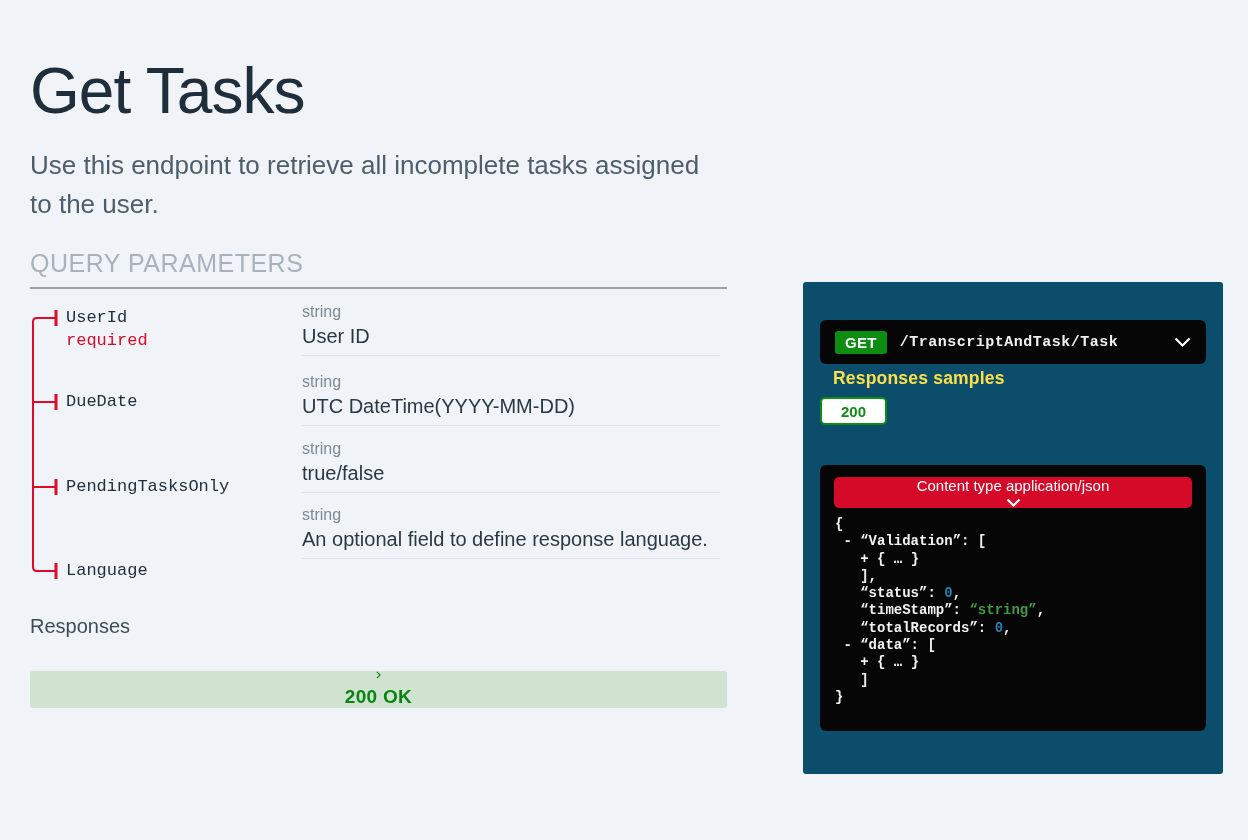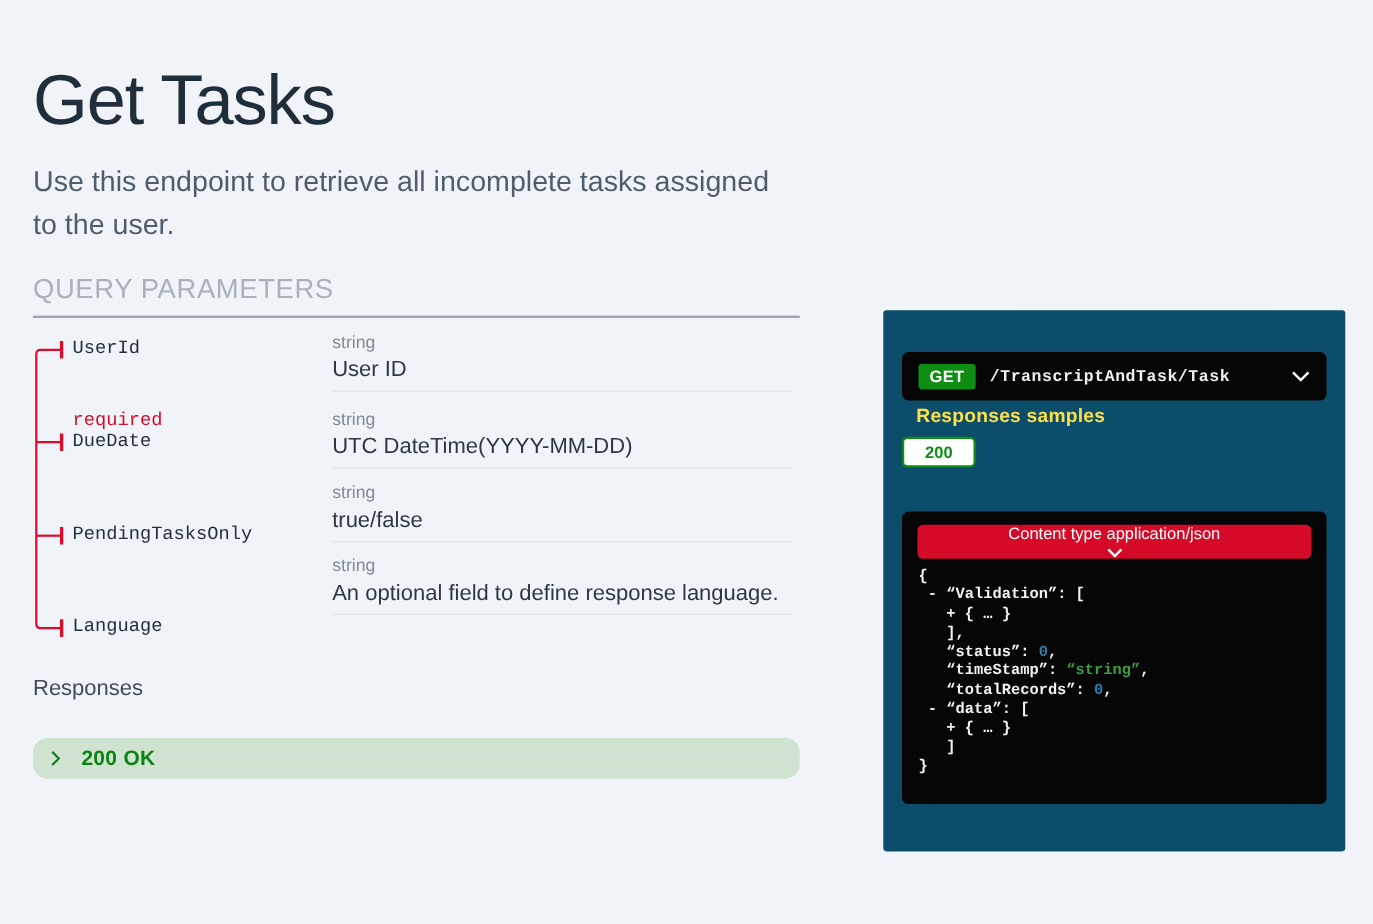--- a/index.html
+++ b/index.html
@@ -51,39 +51,39 @@
   }
   .tree-svg{ left:30px; top:304px; }
   .param-name{
     left:66px;
     font-family:"Liberation Mono", monospace;
     font-size:17px; color:var(--mono-dark); white-space:pre;
   }
   .param-required{
     left:66px;
     font-family:"Liberation Mono", monospace;
-    font-size:17px; color:var(--required-red);margin-top:42px;
+    font-size:17px; color:var(--required-red);
   }
   .param-row{
     position:absolute; left:302px; width:418px;
     border-bottom:1px solid var(--divider);
     padding-bottom:5px;
   }
   .param-type{ font-size:16px; line-height:18px; color:#7e8a94; }
   .param-desc{ font-size:20px; line-height:27px; color:#2b3844; margin-top:2px; white-space:nowrap; }
 
   .responses-heading{
     left:30px; top:615px;
     font-size:20px; font-weight:500; color:#3e4c59;
   }
   .response-bar{
     left:30px; top:671px; width:697px; height:37px;
-    background:var(--ok-bg); border-radius:13px;
-    display:flex; align-items:center; gap:19px;
-    padding:0 16px; cursor:pointer;
+    background:var(--ok-bg); border-radius:3px;
+    display:flex; align-items:center; gap:7px;
+    padding:0 16px; cursor:pointer;flex-direction:column;
   }
   .response-code{
     font-size:19px; font-weight:bold; color:var(--ok-text); letter-spacing:0.3px;
   }
 
   
   .sample-panel{
     left:803px; top:282px; width:420px; height:492px;
     background:var(--panel-blue); border-radius:3px;
   }

